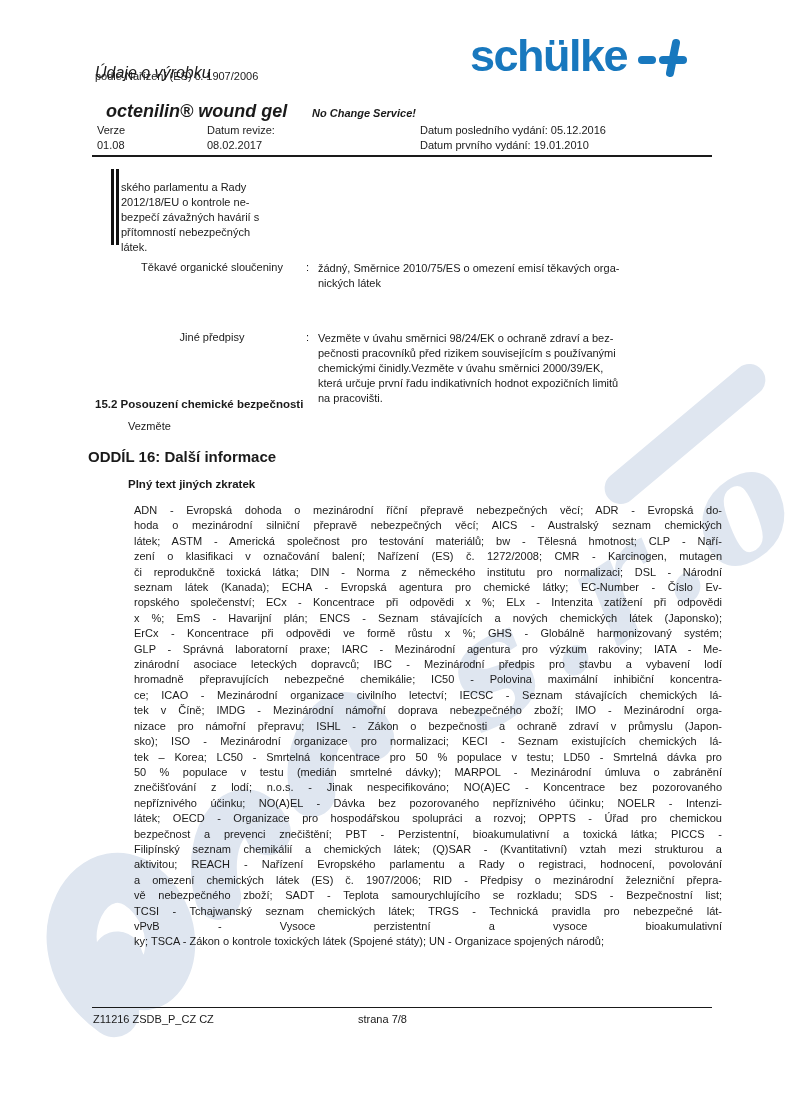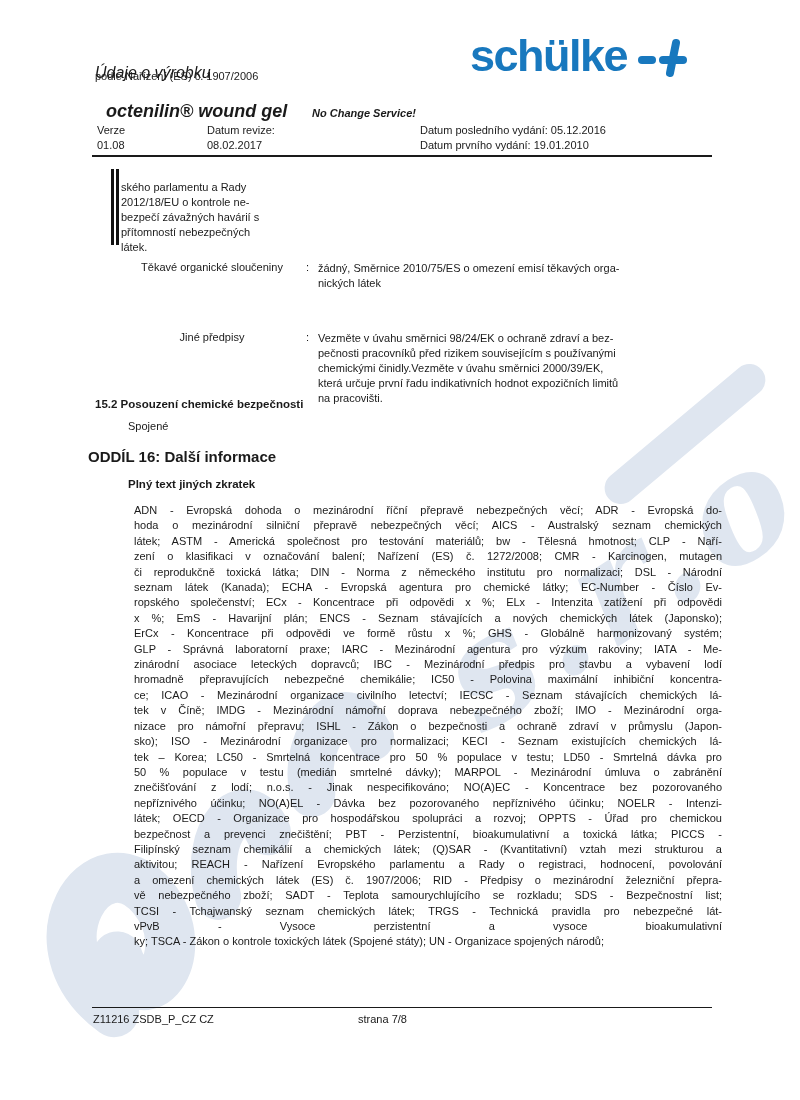--- a/index.html
+++ b/index.html
@@ -124,21 +124,21 @@
     <div class="def-colon y-def2">:</div>
     <div class="def-value y-def2">
         <div class="tline">Vezměte v úvahu směrnici 98/24/EK o ochraně zdraví a bez-</div>
         <div class="tline">pečnosti pracovníků před rizikem souvisejícím s používanými</div>
         <div class="tline">chemickými činidly.Vezměte v úvahu směrnici 2000/39/EK,</div>
         <div class="tline">která určuje první řadu indikativních hodnot expozičních limitů</div>
         <div class="tline">na pracovišti.</div>
       </div>
 
     <div class="abs sec-heading">15.2 Posouzení chemické bezpečnosti</div>
-    <div class="abs sec-body">Spojené</div>
+    <div class="abs sec-body">Vezměte</div>
 
     <div class="abs sec16-heading">ODDÍL 16: Další informace</div>
     <div class="abs sub-heading">Plný text jiných zkratek</div>
     <div class="abs abbr">
         <div class="tline">ADN - Evropská dohoda o mezinárodní říční přepravě nebezpečných věcí; ADR - Evropská do-</div>
         <div class="tline">hoda o mezinárodní silniční přepravě nebezpečných věcí; AICS - Australský seznam chemických</div>
         <div class="tline">látek; ASTM - Americká společnost pro testování materiálů; bw - Tělesná hmotnost; CLP - Naří-</div>
         <div class="tline">zení o klasifikaci v označování balení; Nařízení (ES) č. 1272/2008; CMR - Karcinogen, mutagen</div>
         <div class="tline">či reprodukčně toxická látka; DIN - Norma z německého institutu pro normalizaci; DSL - Národní</div>
         <div class="tline">seznam látek (Kanada); ECHA - Evropská agentura pro chemické látky; EC-Number - Číslo Ev-</div>

